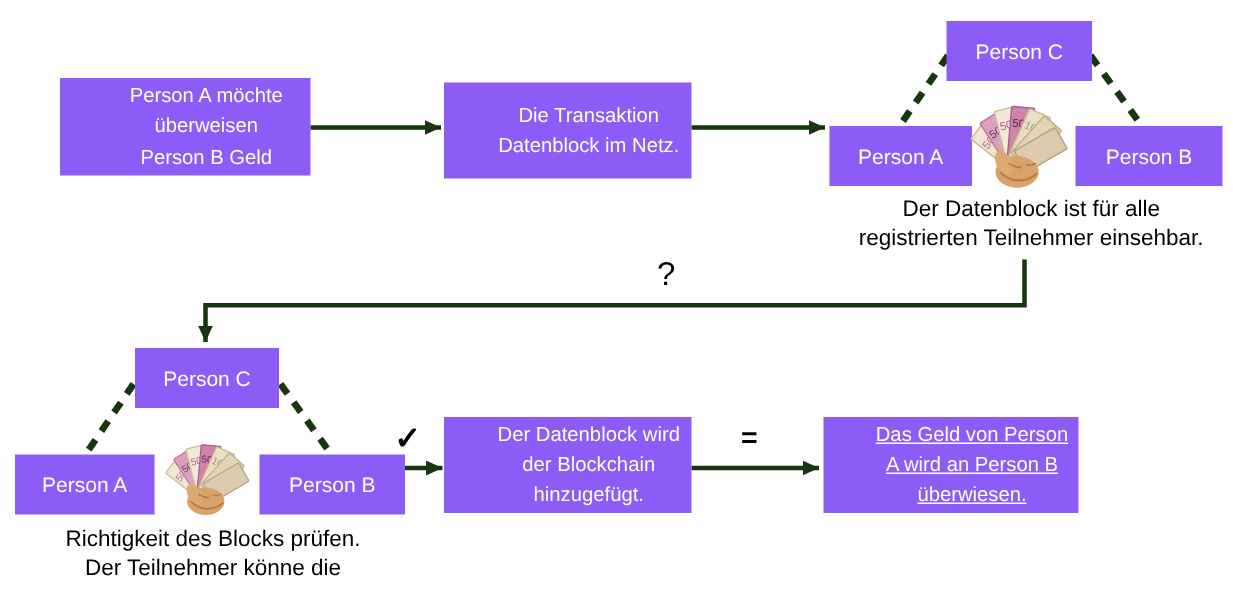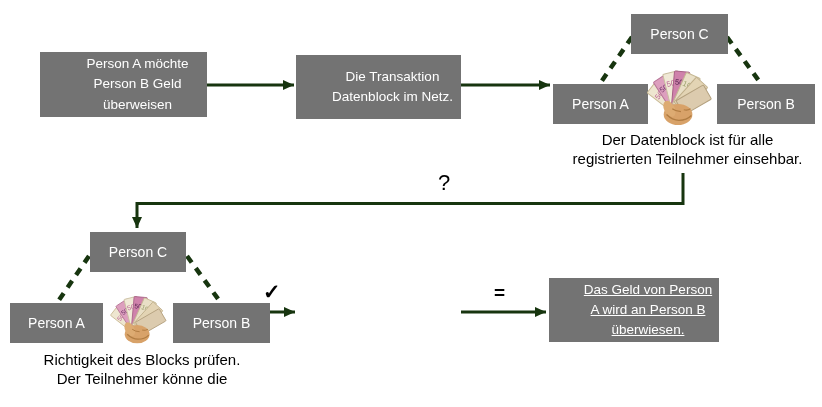--- a/index.html
+++ b/index.html
@@ -2,21 +2,21 @@
 <html><head>
 <meta charset="utf-8">
 <style>
   html,body{margin:0;padding:0;background:#ffffff;}
   #canvas{
     position:relative;width:822px;height:407px;background:#ffffff;overflow:hidden;
     font-family:"Liberation Sans",sans-serif;
   }
   #lines{position:absolute;left:0;top:0;width:822px;height:407px;}
   .box{
-    position:absolute;background:#737373;color:#ffffff;
+    position:absolute;background:#8b5cf6;color:#ffffff;
     display:flex;flex-direction:column;justify-content:center;align-items:center;
     text-align:center;box-sizing:border-box;
   }
   .step-box{font-size:13.5px;line-height:1.5;}
   .person-box{font-size:14px;}
   .step-box span{display:block;margin-left:28px;}
   .caption{
     position:absolute;color:#000000;font-size:15px;line-height:1.26;
     text-align:center;
   }
@@ -84,22 +84,22 @@
     <path d="M270 312 L295 312" stroke="#17350f" stroke-width="3" marker-end="url(#ah)"></path>
     <path d="M461 312 L546 312" stroke="#17350f" stroke-width="3" marker-end="url(#ah)"></path>
     <path d="M632 37 L599 85" stroke="#17350f" stroke-width="4.5" stroke-dasharray="8 7"></path>
     <path d="M727 37 L762 85" stroke="#17350f" stroke-width="4.5" stroke-dasharray="8 7"></path>
     <path d="M89 256 L57 303" stroke="#17350f" stroke-width="4.5" stroke-dasharray="8 7"></path>
     <path d="M187 256 L221 303" stroke="#17350f" stroke-width="4.5" stroke-dasharray="8 7"></path>
   </svg>
 
   <div class="box step-box" style="left:40px;top:52px;width:167px;height:65px;">
     <span>Person A möchte</span>
+    <span>überweisen</span>
     <span>Person B Geld</span>
-    <span>überweisen</span>
   </div>
   <div class="box step-box" style="left:296px;top:55px;width:165px;height:64px;">
     <span>Die Transaktion</span>
     <span>Datenblock im Netz.</span>
   </div>
 
   <div class="box person-box" style="left:631px;top:14px;width:97px;height:40px;">
     <span>Person C</span>
   </div>
   <div class="box person-box" style="left:553px;top:84px;width:95px;height:40px;">
@@ -129,20 +129,25 @@
   </div>
   <svg class="money" style="left:107px;top:287px;" width="62" height="58" viewBox="0 0 70 70">
     <use href="#money-fan"></use>
   </svg>
   <div class="caption" style="left:18px;top:351px;width:248px;">
     <span>Richtigkeit des Blocks prüfen.</span>
     <span>Der Teilnehmer könne die</span>
   </div>
 
   <div class="symbol check-mark" style="left:263px;top:280px;">✓</div>
+  <div class="box step-box" style="left:296px;top:278px;width:165px;height:64px;">
+    <span>Der Datenblock wird</span>
+    <span>der Blockchain</span>
+    <span>hinzugefügt.</span>
+  </div>
 
   <div class="symbol equals" style="left:494px;top:282px;">=</div>
   <div class="box step-box" style="left:549px;top:278px;width:170px;height:64px;text-decoration:underline;">
     <span>Das Geld von Person</span>
     <span>A wird an Person B</span>
     <span>überwiesen.</span>
   </div>
 
 </div>
 

